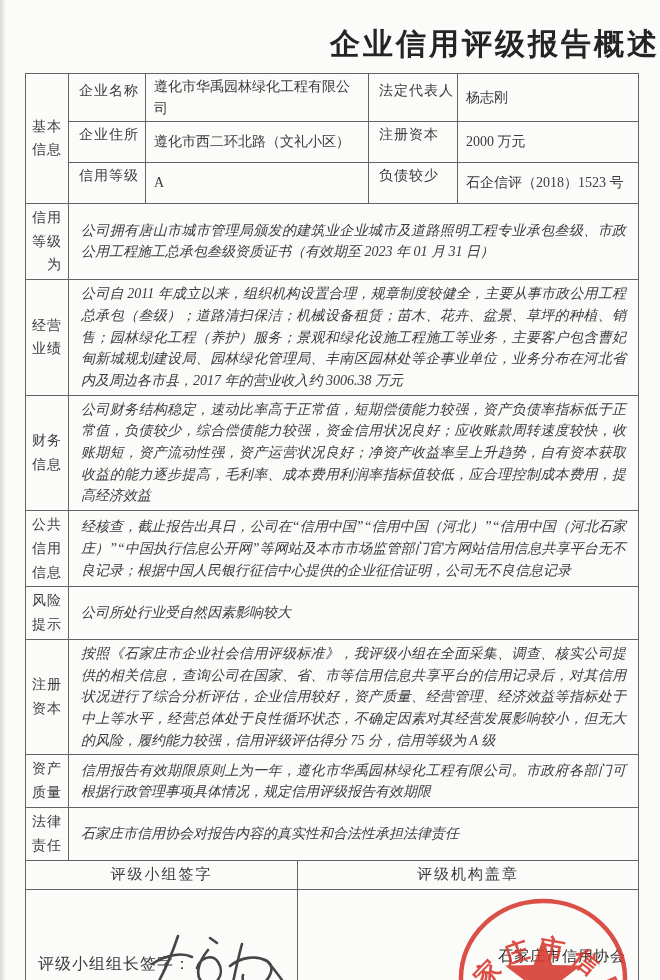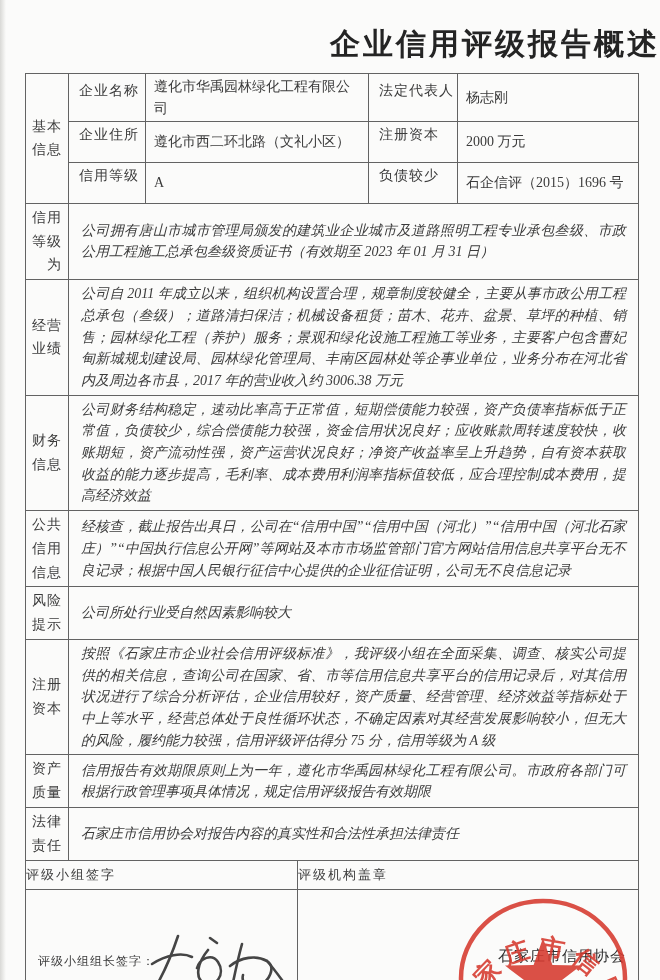--- a/index.html
+++ b/index.html
@@ -46,27 +46,27 @@
     white-space:nowrap;
   }
   td.value{ text-align:left; }
   td.content{
     text-align:justify;
     padding:3px 12px;
     font-style:italic;
   }
   table.sig td{ padding:0; }
   .sig-header{
-    text-align:left;
-    font-size:13px;
+    text-align:center;
+    font-size:15px;
     letter-spacing:2px;
     height:28px;
   }
   .sig-body{ height:160px; position:relative; vertical-align:top; }
-  .sig-left-label{ position:absolute; left:12px; top:62px; font-size:12px; letter-spacing:1px; }
+  .sig-left-label{ position:absolute; left:12px; top:62px; font-size:16px; letter-spacing:1px; }
   .sig-autograph{ position:absolute; left:118px; top:38px; }
   .agency-name{ position:absolute; left:200px; top:55px; font-size:15px; letter-spacing:1px; color:#2e2e2e; white-space:nowrap; z-index:2; }
   .seal-wrap{ position:absolute; left:146px; top:0px; width:200px; height:176px; z-index:3; overflow:visible; pointer-events:none; }
   
   .scan-edge{ position:absolute; left:0; top:0; width:6px; height:980px; background:linear-gradient(90deg,#d9d9d6,rgba(250,250,248,0)); }
 </style>
 </head>
 <body>
 
 <div class="scan-edge"></div>
@@ -92,21 +92,21 @@
   <tr style="height:29px">
     <td class="sublabel">企业住所</td>
     <td class="value">遵化市西二环北路（文礼小区）</td>
     <td class="sublabel">注册资本</td>
     <td class="value">2000 万元</td>
   </tr>
   <tr style="height:28px">
     <td class="sublabel">信用等级</td>
     <td class="value">A</td>
     <td class="sublabel">负债较少</td>
-    <td class="value">石企信评（2015）1696 号</td>
+    <td class="value">石企信评（2018）1523 号</td>
   </tr>
   <tr style="height:60px">
     <td class="rowlabel">信用等级为</td>
     <td class="content" colspan="4">公司拥有唐山市城市管理局颁发的建筑业企业城市及道路照明工程专业承包叁级、市政公用工程施工总承包叁级资质证书（有效期至 2023 年 01 月 31 日）</td>
   </tr>
   <tr style="height:109px">
     <td class="rowlabel">经营业绩</td>
     <td class="content" colspan="4">公司自 2011 年成立以来，组织机构设置合理，规章制度较健全，主要从事市政公用工程总承包（叁级）；道路清扫保洁；机械设备租赁；苗木、花卉、盆景、草坪的种植、销售；园林绿化工程（养护）服务；景观和绿化设施工程施工等业务，主要客户包含曹妃甸新城规划建设局、园林绿化管理局、丰南区园林处等企事业单位，业务分布在河北省内及周边各市县，2017 年的营业收入约 3006.38 万元</td>
   </tr>
   <tr style="height:111px">

